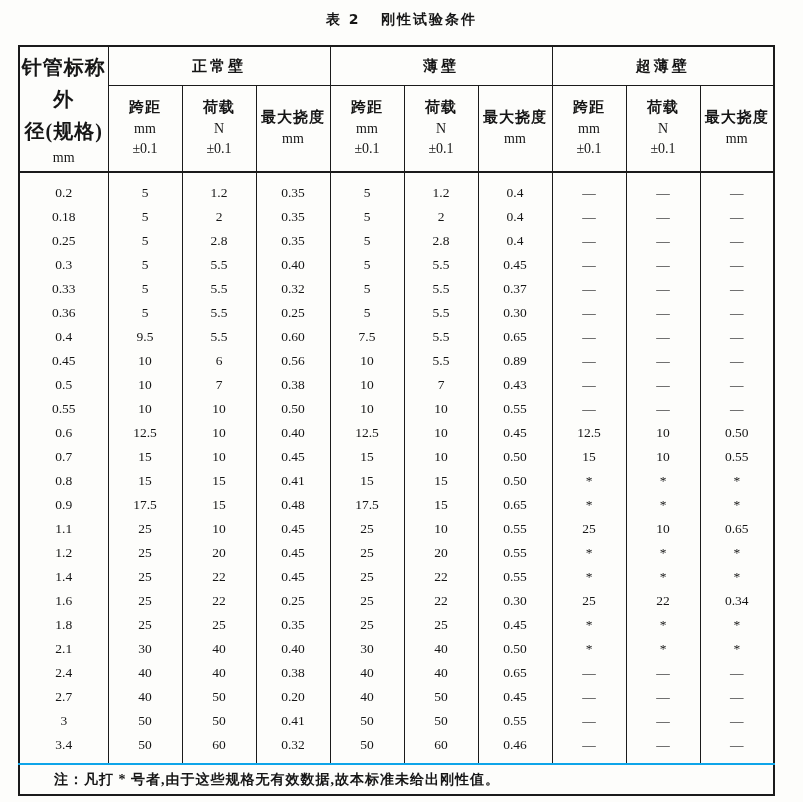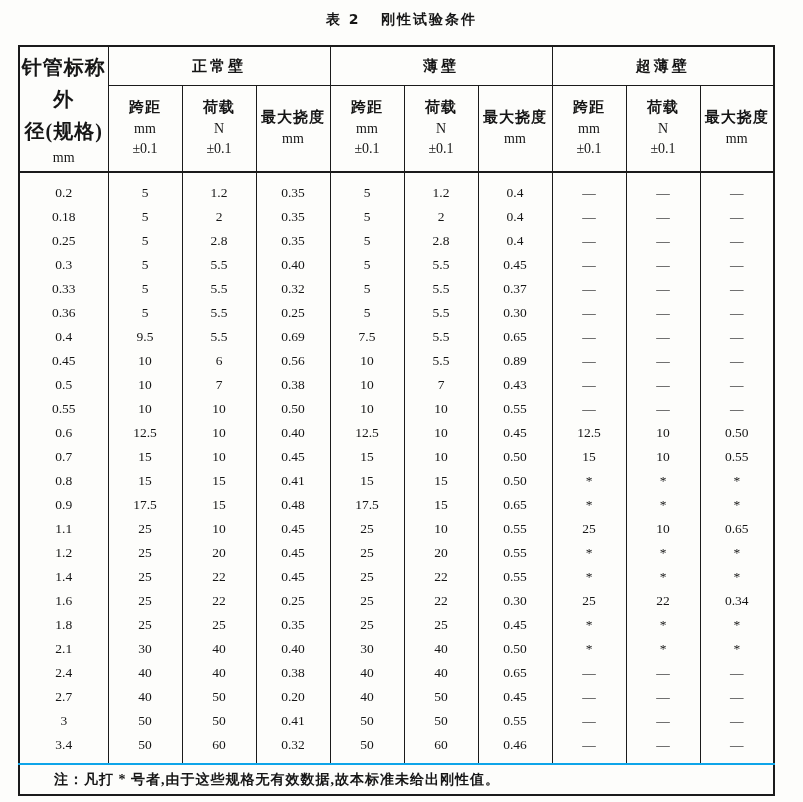--- a/index.html
+++ b/index.html
@@ -210,21 +210,21 @@
           <td>5.5</td>
           <td>0.30</td>
           <td>—</td>
           <td>—</td>
           <td>—</td>
         </tr>
         <tr>
           <td>0.4</td>
           <td>9.5</td>
           <td>5.5</td>
-          <td>0.69</td>
+          <td>0.60</td>
           <td>7.5</td>
           <td>5.5</td>
           <td>0.65</td>
           <td>—</td>
           <td>—</td>
           <td>—</td>
         </tr>
         <tr>
           <td>0.45</td>
           <td>10</td>

